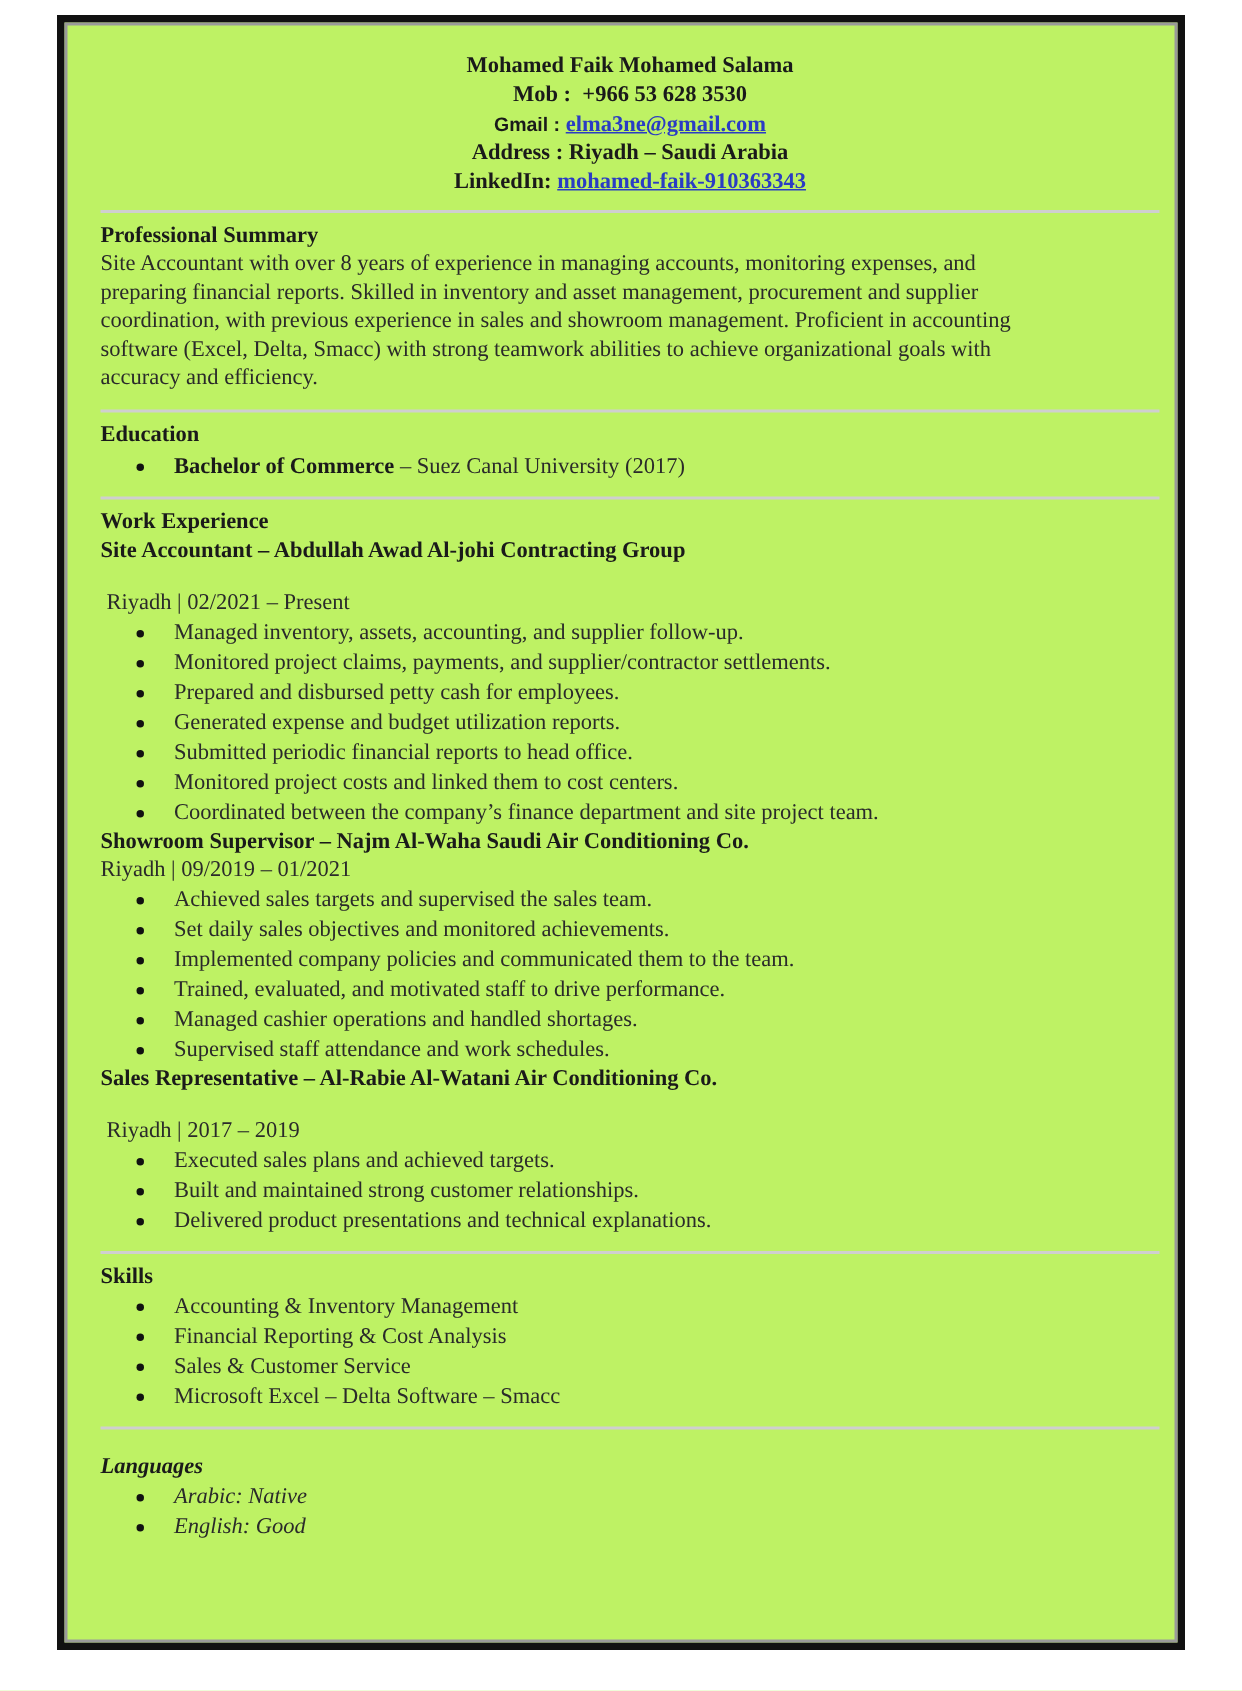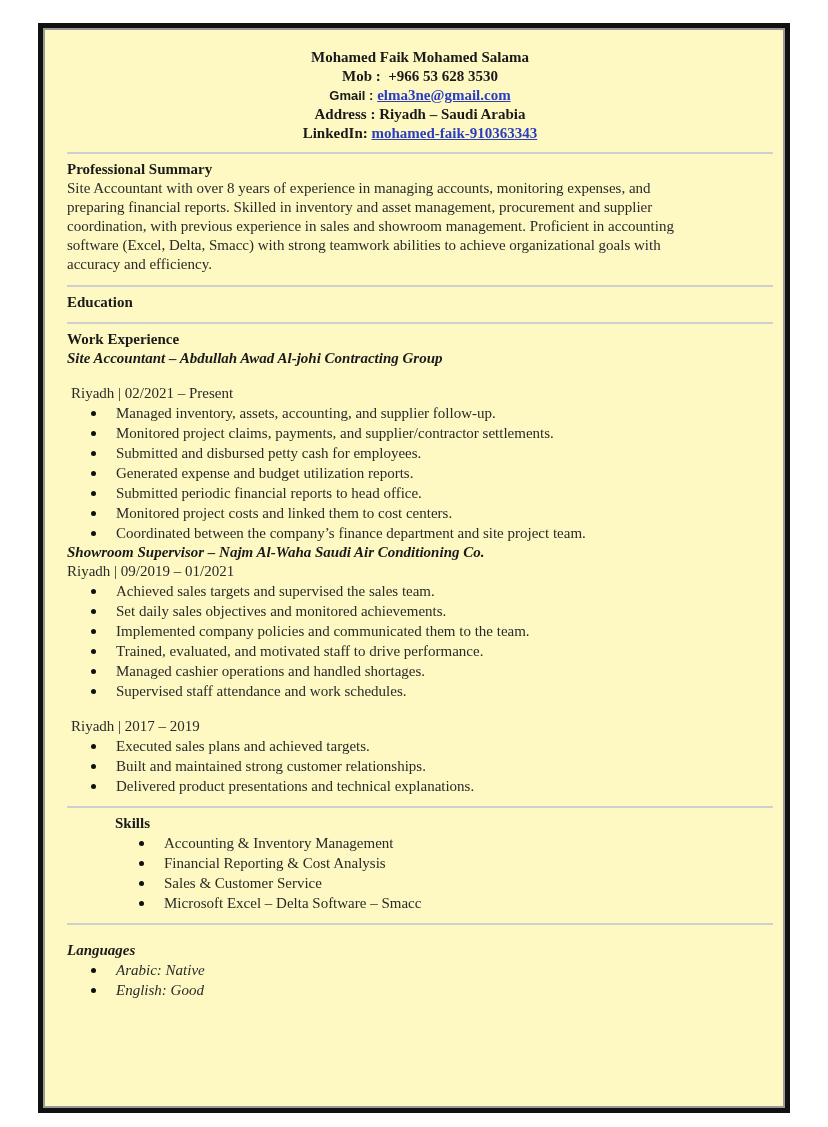--- a/index.html
+++ b/index.html
@@ -11,26 +11,26 @@
       width: 828px;
       height: 1127px;
       position: relative;
       overflow: hidden;
       font-family: "Liberation Serif", "DejaVu Serif", serif;
       color: #222;
     }
     .page-frame {
       position: absolute;
       left: 38px;
-      top: 23px;
+      top: 10px;
       width: 752px;
       height: 1090px;
       box-sizing: border-box;
       border: 5px solid #111;
-      background: #fef9c3;
+      background: #bef264;
     }
     .page-frame-inner {
       position: absolute;
       left: 0; top: 0; right: 0; bottom: 0;
       border: 2px solid #9a9a9a;
       box-sizing: border-box;
     }
     .content {
       position: absolute;
       left: 24px;
@@ -90,21 +90,20 @@
       width: 5px;
       height: 5px;
       border-radius: 50%;
       background: #111;
     }
     .job-title {
       font-weight: bold;
       font-size: 15px;
       line-height: 19px;
       color: #1a1a1a;
-      font-style: italic;
     }
     .job-meta {
       font-size: 15px;
       line-height: 19px;
       color: #2a2a2a;
     }
     .job-meta.indent { padding-left: 4px; margin-top: 16px; }
     .b { font-weight: bold; color: #1a1a1a; }
   </style>
 </head>
@@ -145,34 +144,40 @@
         <div>coordination, with previous experience in sales and showroom management. Proficient in accounting</div>
         <div>software (Excel, Delta, Smacc) with strong teamwork abilities to achieve organizational goals with</div>
         <div>accuracy and efficiency.</div>
       </div>
     </div>
 
     <hr class="sep" style="margin-top:11px;">
 
     <div style="margin-top:6px;">
       <div class="section-title">Education</div>
+      <ul class="bullets" style="margin-top:1px;">
+        <li>
+          <span class="dot"></span>
+          <span class="b">Bachelor of Commerce</span><span> – Suez Canal University (2017)</span>
+        </li>
+      </ul>
     </div>
 
     <hr class="sep" style="margin-top:10px;">
 
     <div style="margin-top:6px;">
       <div class="section-title">Work Experience</div>
 
       <div>
         <div class="job-title">Site Accountant – Abdullah Awad Al-johi Contracting Group</div>
         <div class="job-meta indent">Riyadh | 02/2021 – Present</div>
         <ul class="bullets">
           <li><span class="dot"></span><span>Managed inventory, assets, accounting, and supplier follow-up.</span></li>
           <li><span class="dot"></span><span>Monitored project claims, payments, and supplier/contractor settlements.</span></li>
-          <li><span class="dot"></span><span>Submitted and disbursed petty cash for employees.</span></li>
+          <li><span class="dot"></span><span>Prepared and disbursed petty cash for employees.</span></li>
           <li><span class="dot"></span><span>Generated expense and budget utilization reports.</span></li>
           <li><span class="dot"></span><span>Submitted periodic financial reports to head office.</span></li>
           <li><span class="dot"></span><span>Monitored project costs and linked them to cost centers.</span></li>
           <li><span class="dot"></span><span>Coordinated between the company’s finance department and site project team.</span></li>
         </ul>
       </div>
 
       <div>
         <div class="job-title">Showroom Supervisor – Najm Al-Waha Saudi Air Conditioning Co.</div>
         <div class="job-meta">Riyadh | 09/2019 – 01/2021</div>
@@ -180,32 +185,33 @@
           <li><span class="dot"></span><span>Achieved sales targets and supervised the sales team.</span></li>
           <li><span class="dot"></span><span>Set daily sales objectives and monitored achievements.</span></li>
           <li><span class="dot"></span><span>Implemented company policies and communicated them to the team.</span></li>
           <li><span class="dot"></span><span>Trained, evaluated, and motivated staff to drive performance.</span></li>
           <li><span class="dot"></span><span>Managed cashier operations and handled shortages.</span></li>
           <li><span class="dot"></span><span>Supervised staff attendance and work schedules.</span></li>
         </ul>
       </div>
 
       <div>
+        <div class="job-title">Sales Representative – Al-Rabie Al-Watani Air Conditioning Co.</div>
         <div class="job-meta indent">Riyadh | 2017 – 2019</div>
         <ul class="bullets">
           <li><span class="dot"></span><span>Executed sales plans and achieved targets.</span></li>
           <li><span class="dot"></span><span>Built and maintained strong customer relationships.</span></li>
           <li><span class="dot"></span><span>Delivered product presentations and technical explanations.</span></li>
         </ul>
       </div>
     </div>
 
     <hr class="sep" style="margin-top:10px;">
 
-    <div style="margin-top:6px;margin-left:48px;">
+    <div style="margin-top:6px;">
       <div class="section-title">Skills</div>
       <ul class="bullets">
         <li><span class="dot"></span><span>Accounting &amp; Inventory Management</span></li>
         <li><span class="dot"></span><span>Financial Reporting &amp; Cost Analysis</span></li>
         <li><span class="dot"></span><span>Sales &amp; Customer Service</span></li>
         <li><span class="dot"></span><span>Microsoft Excel – Delta Software – Smacc</span></li>
       </ul>
     </div>
 
     <hr class="sep" style="margin-top:10px;">

